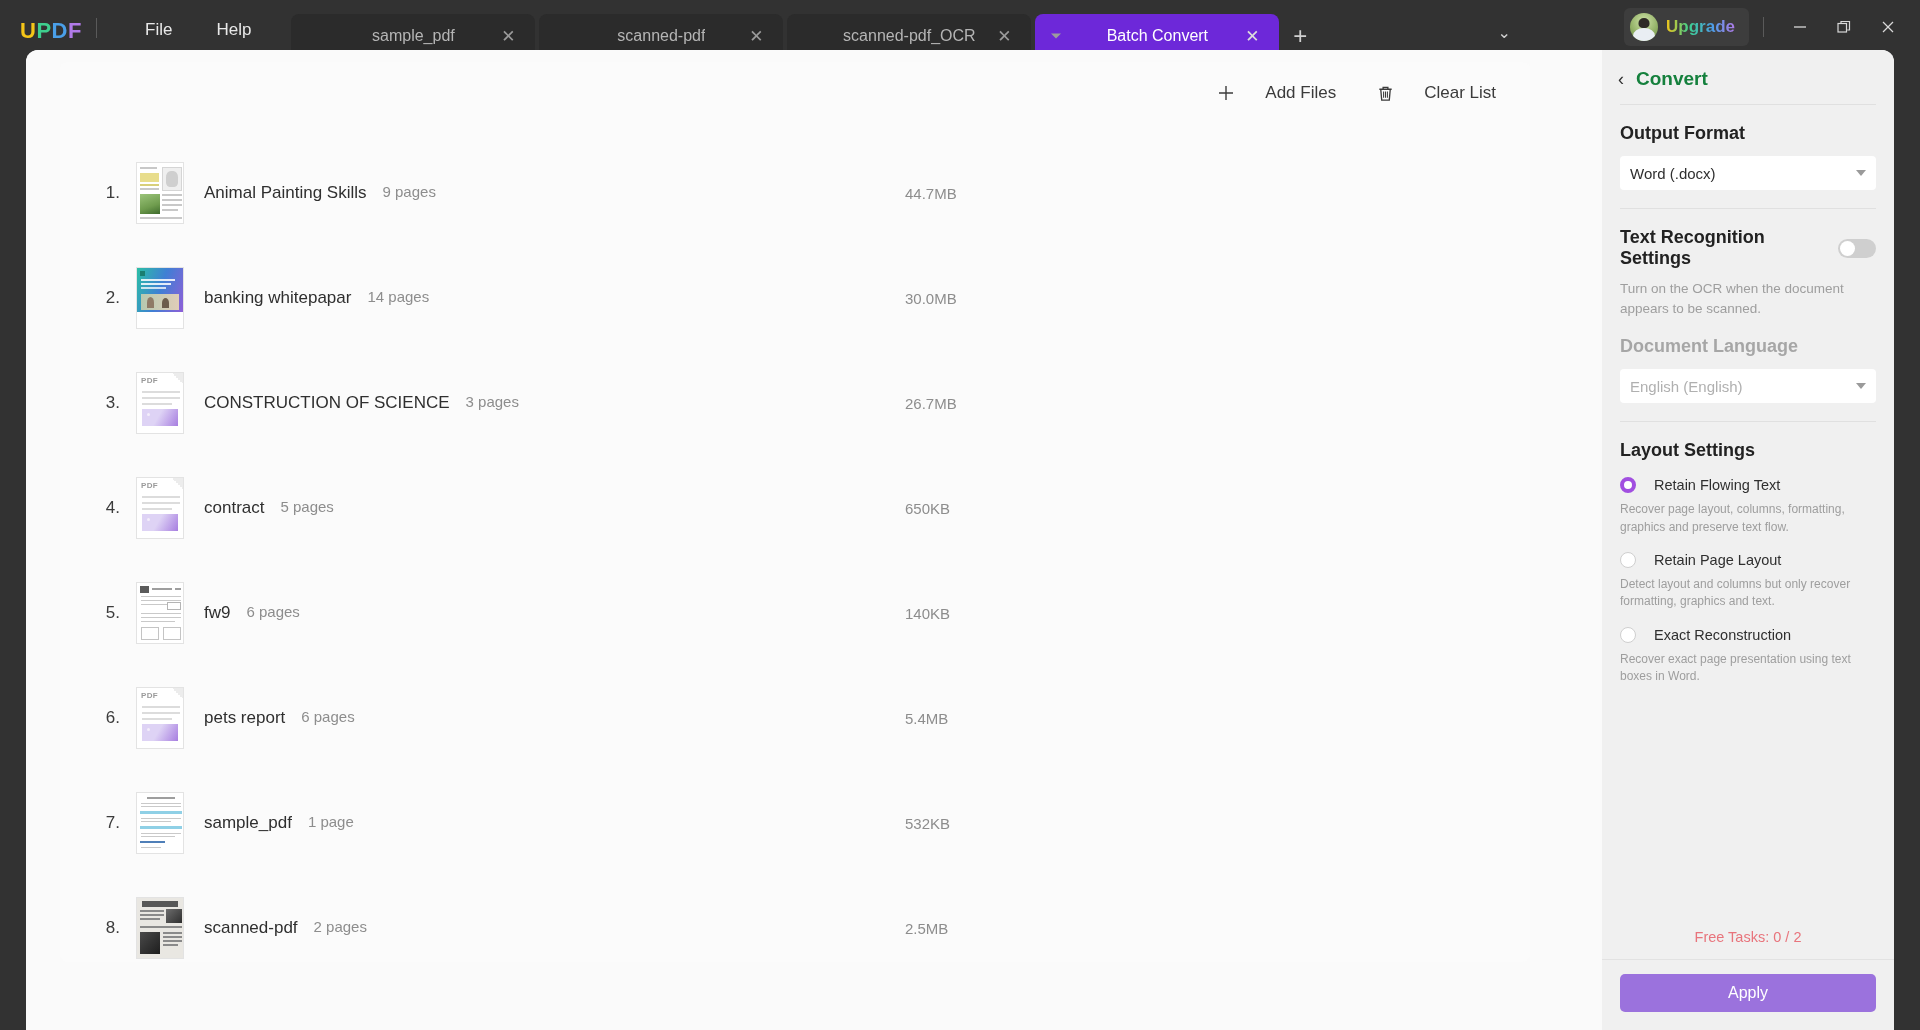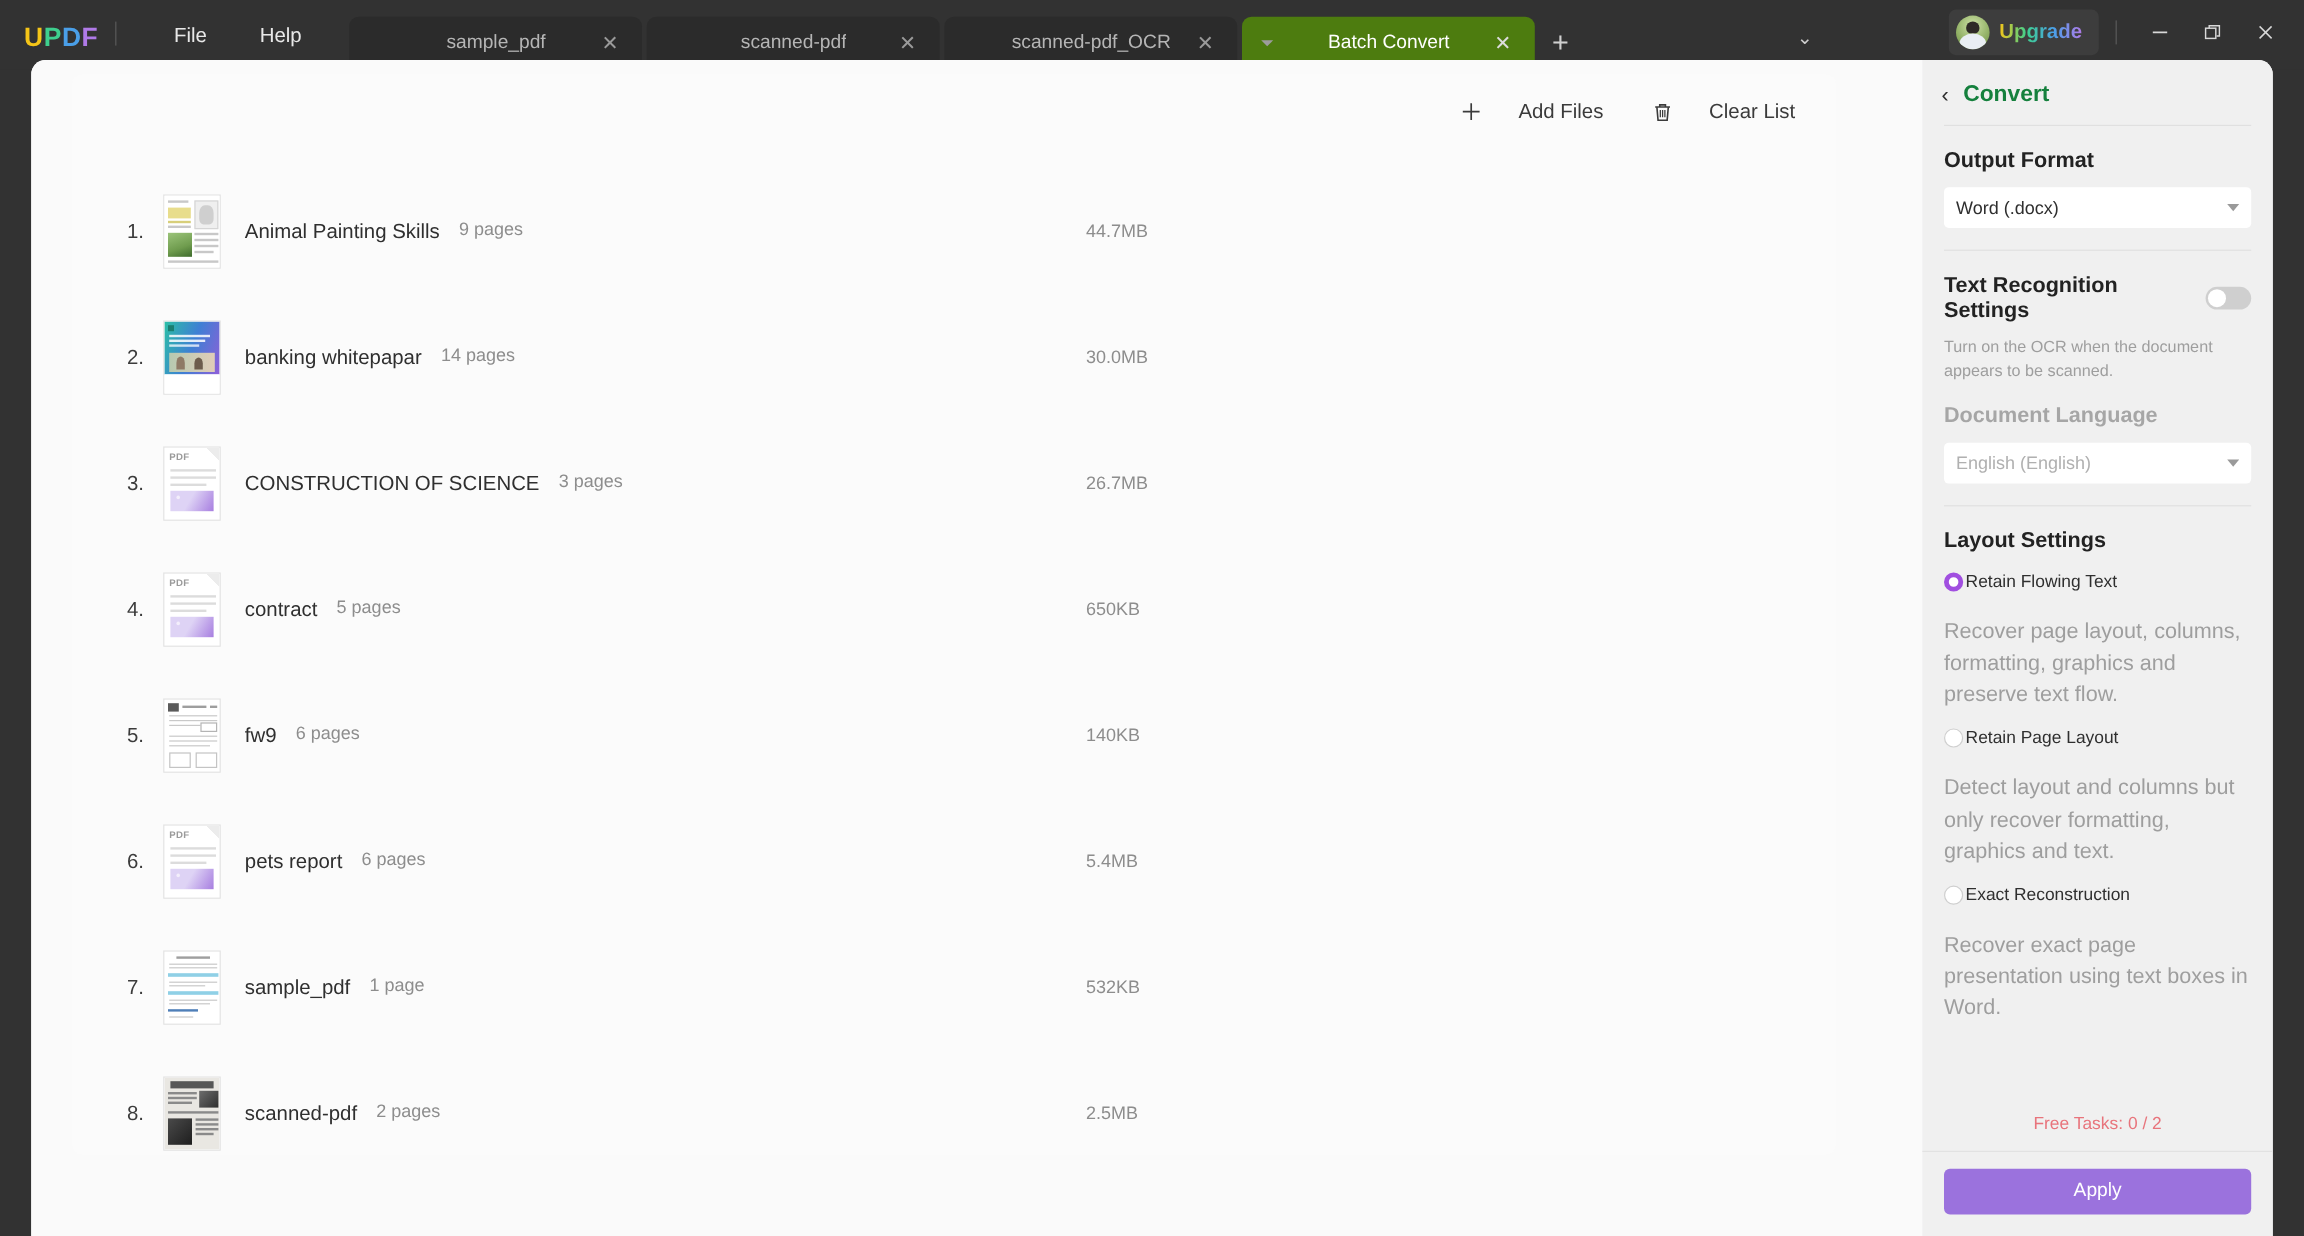--- a/index.html
+++ b/index.html
@@ -41,21 +41,21 @@
   .tabs { display:flex; align-items:flex-end; margin-left:18px; }
   .tab {
     position:relative;
     width:244px; height:44px;
     border-radius:8px 8px 0 0;
     background:#2b2b2b;
     display:flex; align-items:center; justify-content:center;
     margin-right:4px;
     cursor:pointer;
   }
-  .tab.active { background:#4d7c0f; }
+  .tab.active { background:#6d28d9; }
   .tab-label {
     font-size:16px; color:#b5b5b5;
     max-width:150px; overflow:hidden; text-overflow:ellipsis; white-space:nowrap;
   }
   .tab.active .tab-label { color:#ffffff; }
   .tab-close {
     position:absolute; right:18px; top:50%; transform:translateY(-50%);
     width:18px; height:18px; color:#9a9a9a; font-size:17px;
     display:flex; align-items:center; justify-content:center; line-height:1;
   }
@@ -202,27 +202,27 @@
   }
   .row-between{ display:flex;align-items:center;justify-content:space-between; }
   .toggle{
     width:38px;height:19px;border-radius:10px;background:#cfcfcf;position:relative;cursor:pointer;flex:none;
   }
   .toggle .knob{
     position:absolute;left:2px;top:2px;width:15px;height:15px;border-radius:50%;background:#fff;
   }
   .sec-desc{ font-size:13.5px; color:#9e9e9e; line-height:1.45; margin-top:10px; }
 
-  .radio-row{ display:flex;gap:2px;margin-top:16px;cursor:pointer; }
+  .radio-row{ display:flex;gap:18px;margin-top:16px;cursor:pointer; }
   .radio{
     width:16px;height:16px;border-radius:50%;border:1px solid #cfcfcf;background:#fff;flex:none;
   }
   .radio.on{ border:4px solid #a14fe0; background:#fff; }
   .radio-label{ font-size:14.5px; color:#2f2f2f; }
-  .radio-desc{ font-size:18px;color:#9e9e9e;line-height:1.45;margin-top:20px; }
+  .radio-desc{ font-size:12px;color:#9e9e9e;line-height:1.45;margin-top:8px; }
 
   .p-spacer{ flex:1; }
   .free-tasks{
     text-align:center; font-size:14.5px; color:#e8747c; padding:10px 0 14px;
   }
   .apply-wrap{ padding:14px 18px 18px; border-top:1px solid #e2e2e2; }
   .apply{
     height:38px; border-radius:5px; background:#9b72dd;
     display:flex;align-items:center;justify-content:center;
     color:#fff; font-size:16px; cursor:pointer;

